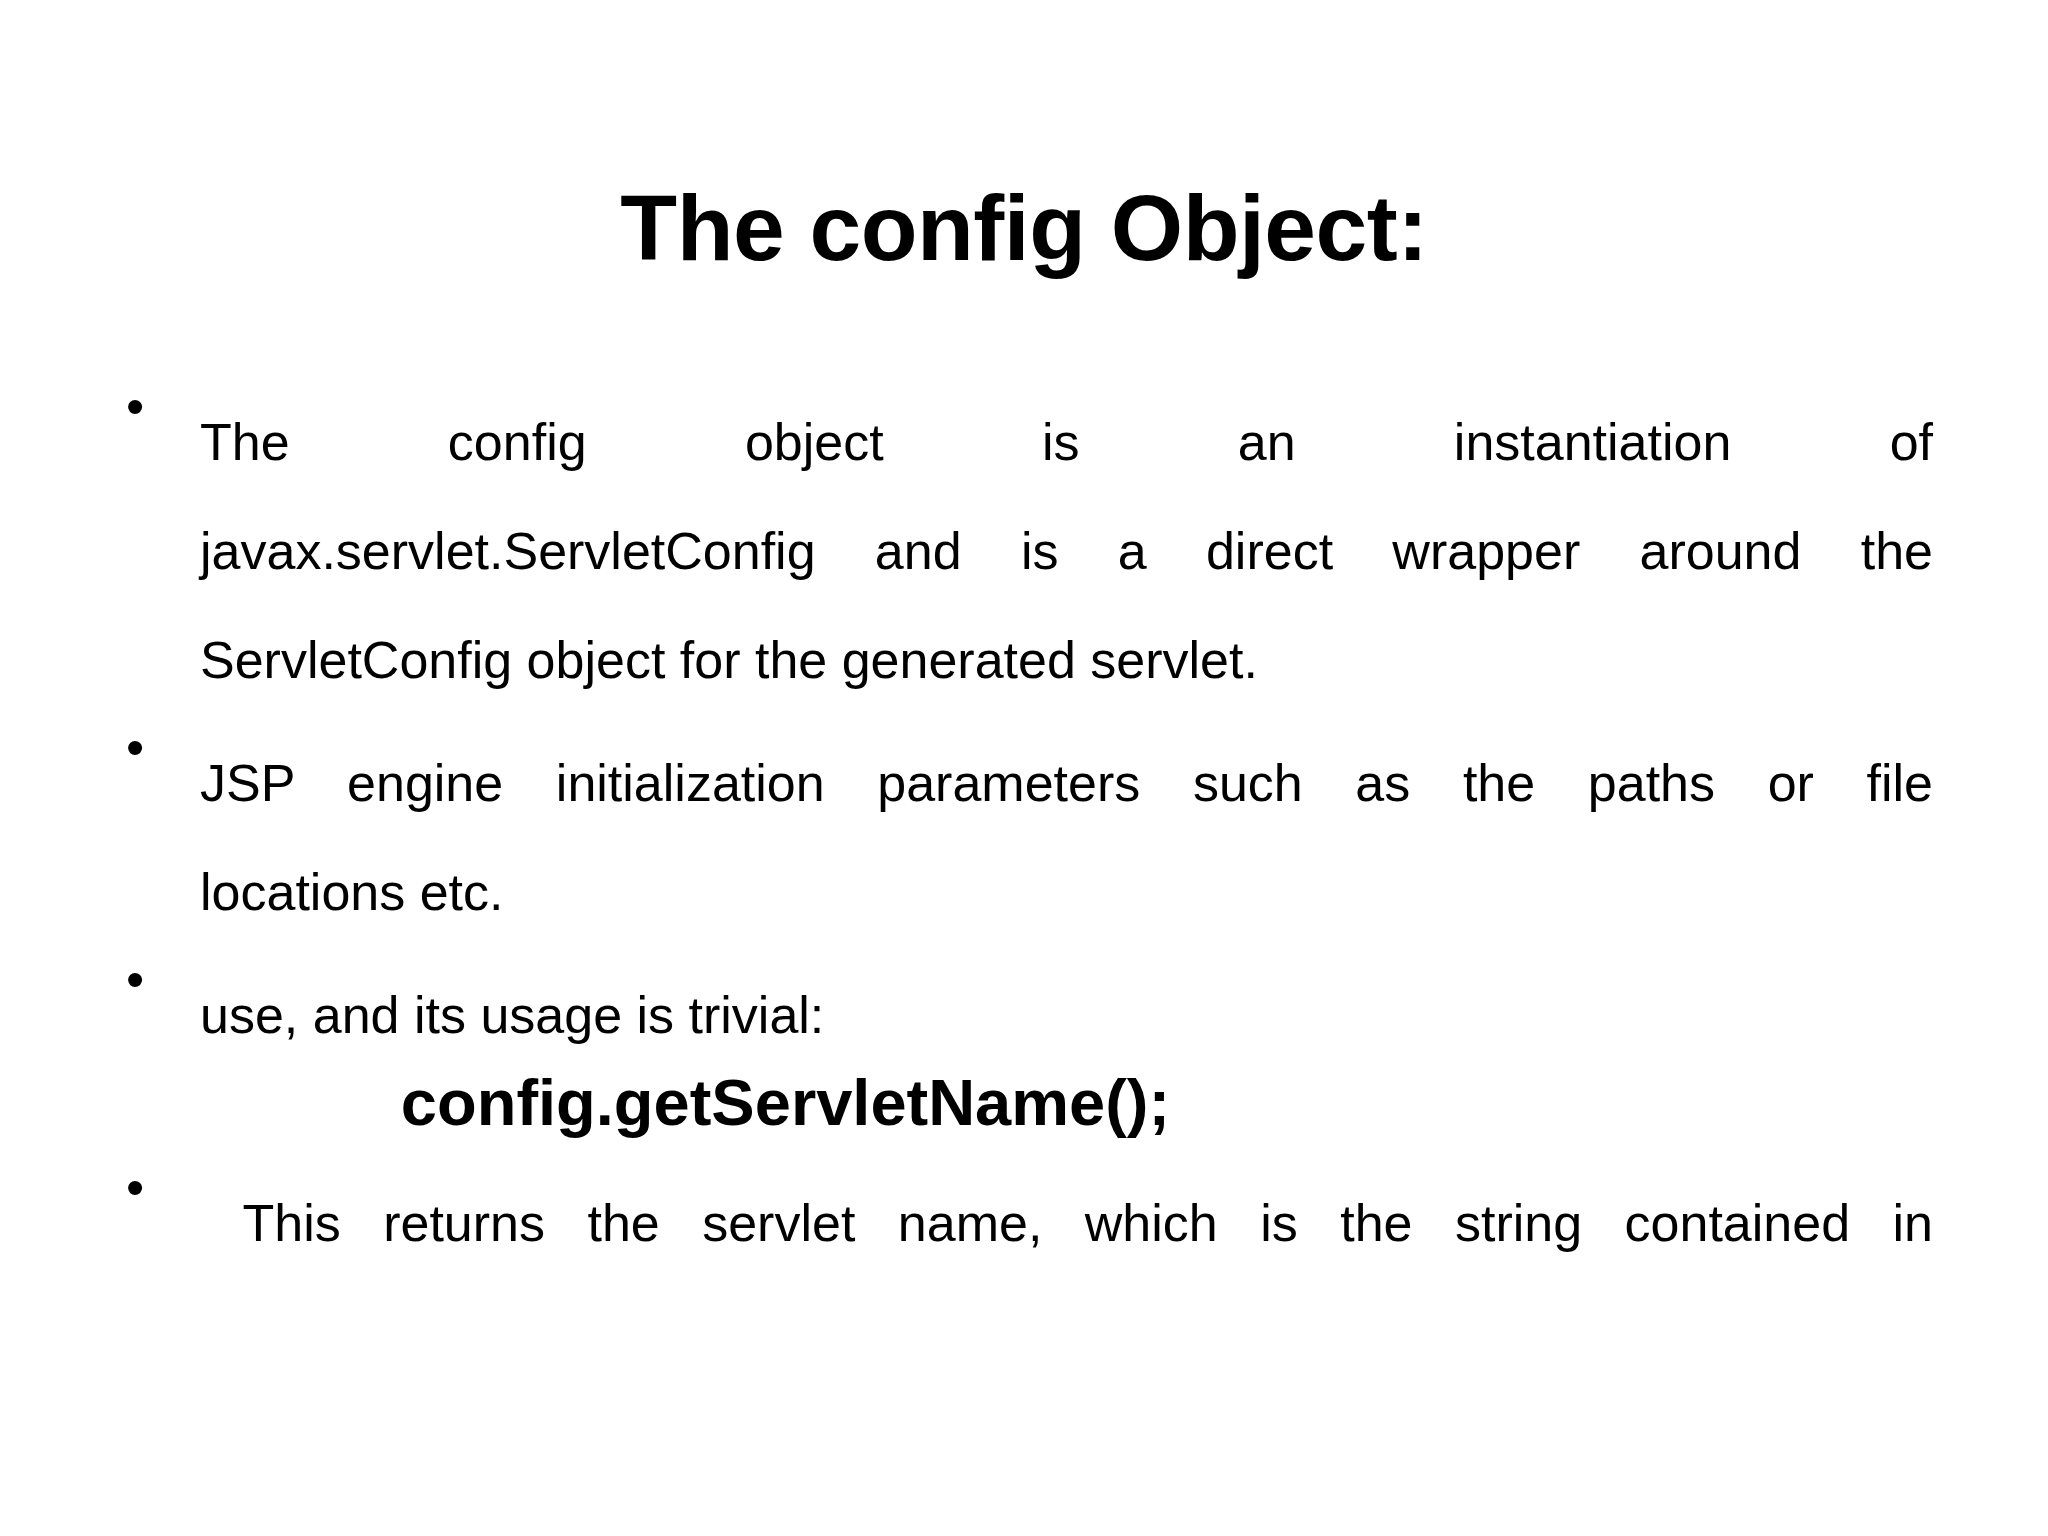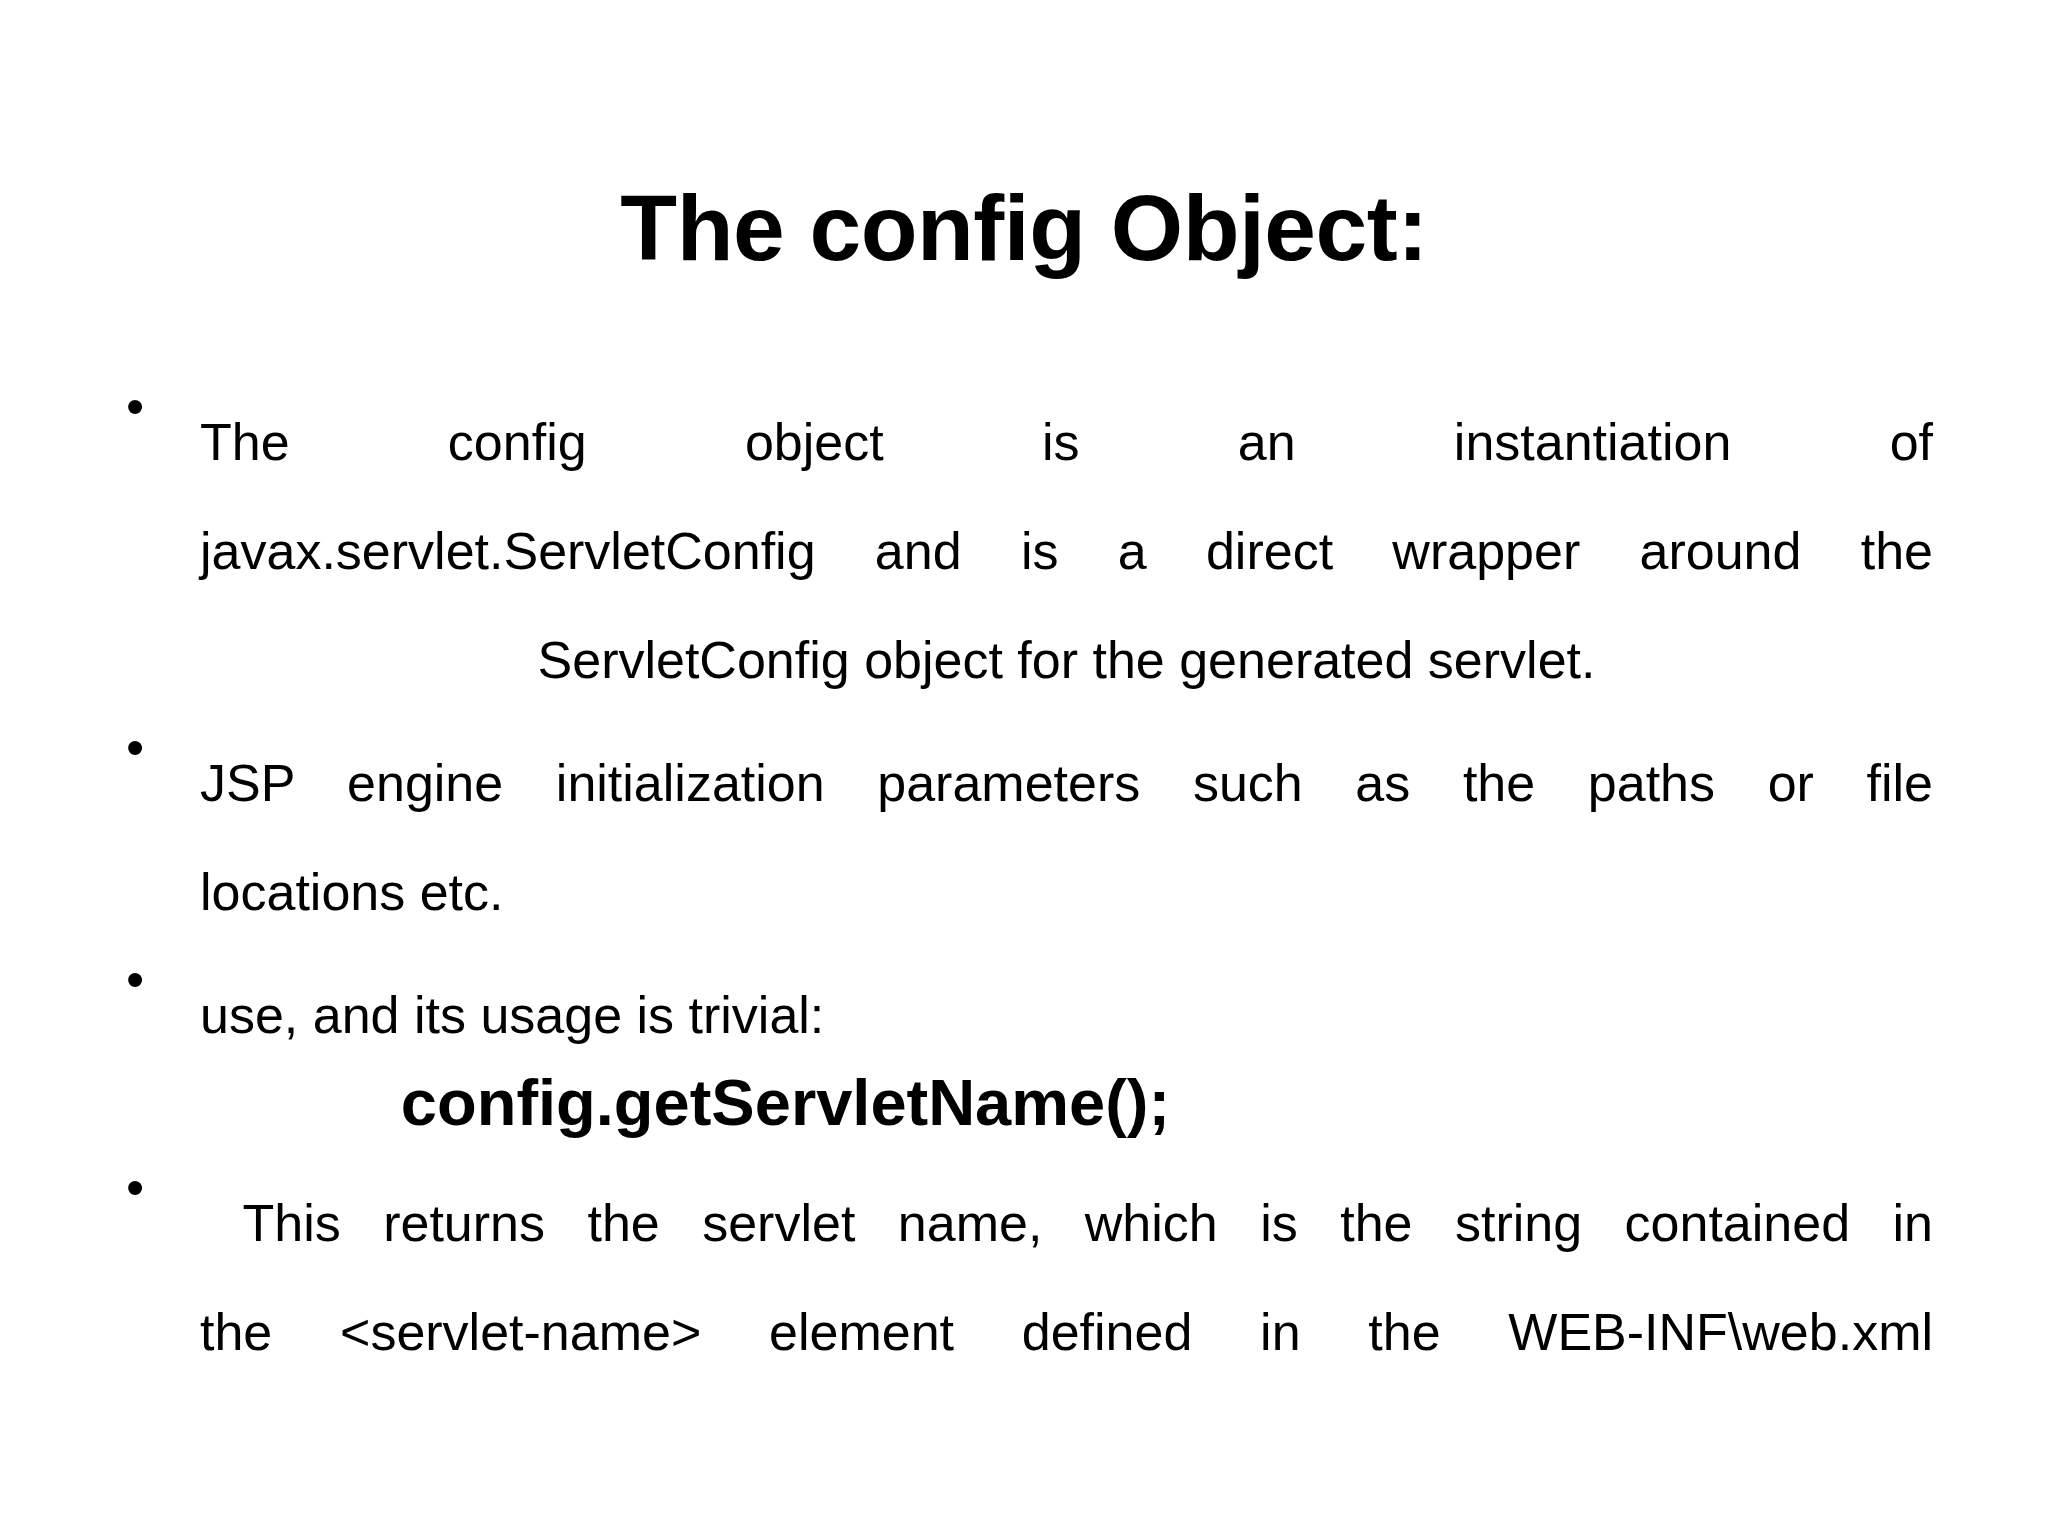--- a/index.html
+++ b/index.html
@@ -90,21 +90,21 @@
 
   <h1 class="slide-title">The config Object:</h1>
 
   <div class="body-block">
 
     <div class="bullet-row">
       <span class="bullet-marker">•</span>
       <div class="bullet-text">
         <span class="forced-break" style="text-align:justify; text-align-last:justify;">The config object is an instantiation of</span>
         <span class="forced-break" style="text-align:justify; text-align-last:justify;">javax.servlet.ServletConfig and is a direct wrapper around the</span>
-        <span class="forced-break" style="text-align:center;">ServletConfig object for the generated servlet.</span>
+        <span class="forced-break" style="text-align:left;">ServletConfig object for the generated servlet.</span>
       </div>
     </div>
 
     <div class="bullet-row">
       <span class="bullet-marker">•</span>
       <div class="bullet-text">
         <span class="forced-break" style="text-align:justify; text-align-last:justify;">JSP engine initialization parameters such as the paths or file</span>
         <span class="forced-break" style="text-align:left;">locations etc.</span>
       </div>
     </div>
@@ -115,18 +115,17 @@
         <span class="forced-break" style="text-align:left;">use, and its usage is trivial:</span>
       </div>
     </div>
 
     <div class="code-line">config.getServletName();</div>
 
     <div class="bullet-row">
       <span class="bullet-marker">•</span>
       <div class="bullet-text">
         <span class="forced-break" style="text-align:justify; text-align-last:justify; white-space:pre-wrap;"> This returns the servlet name, which is the string contained in</span>
-        <span class="forced-break" style="text-align:justify; text-align-last:justify;">the &lt;servlet-name&gt; element defined in the WEB-INF\web.xml</span>
       </div>
     </div>
 
   </div>
 </div>
 
 </body></html>

